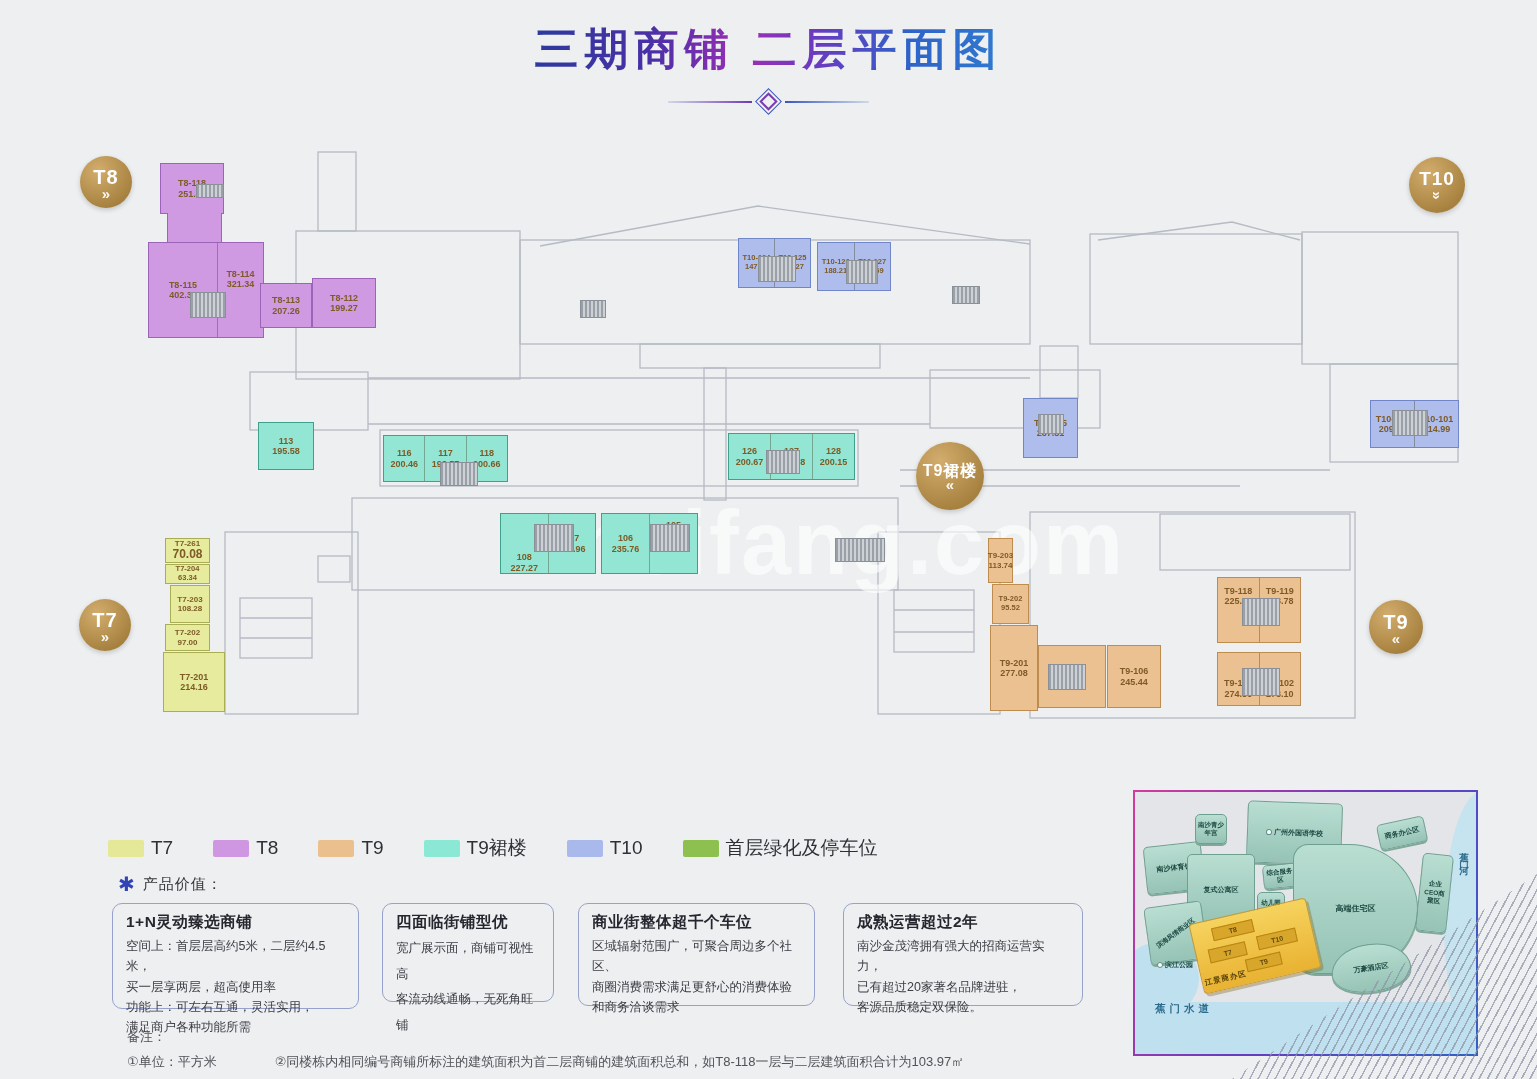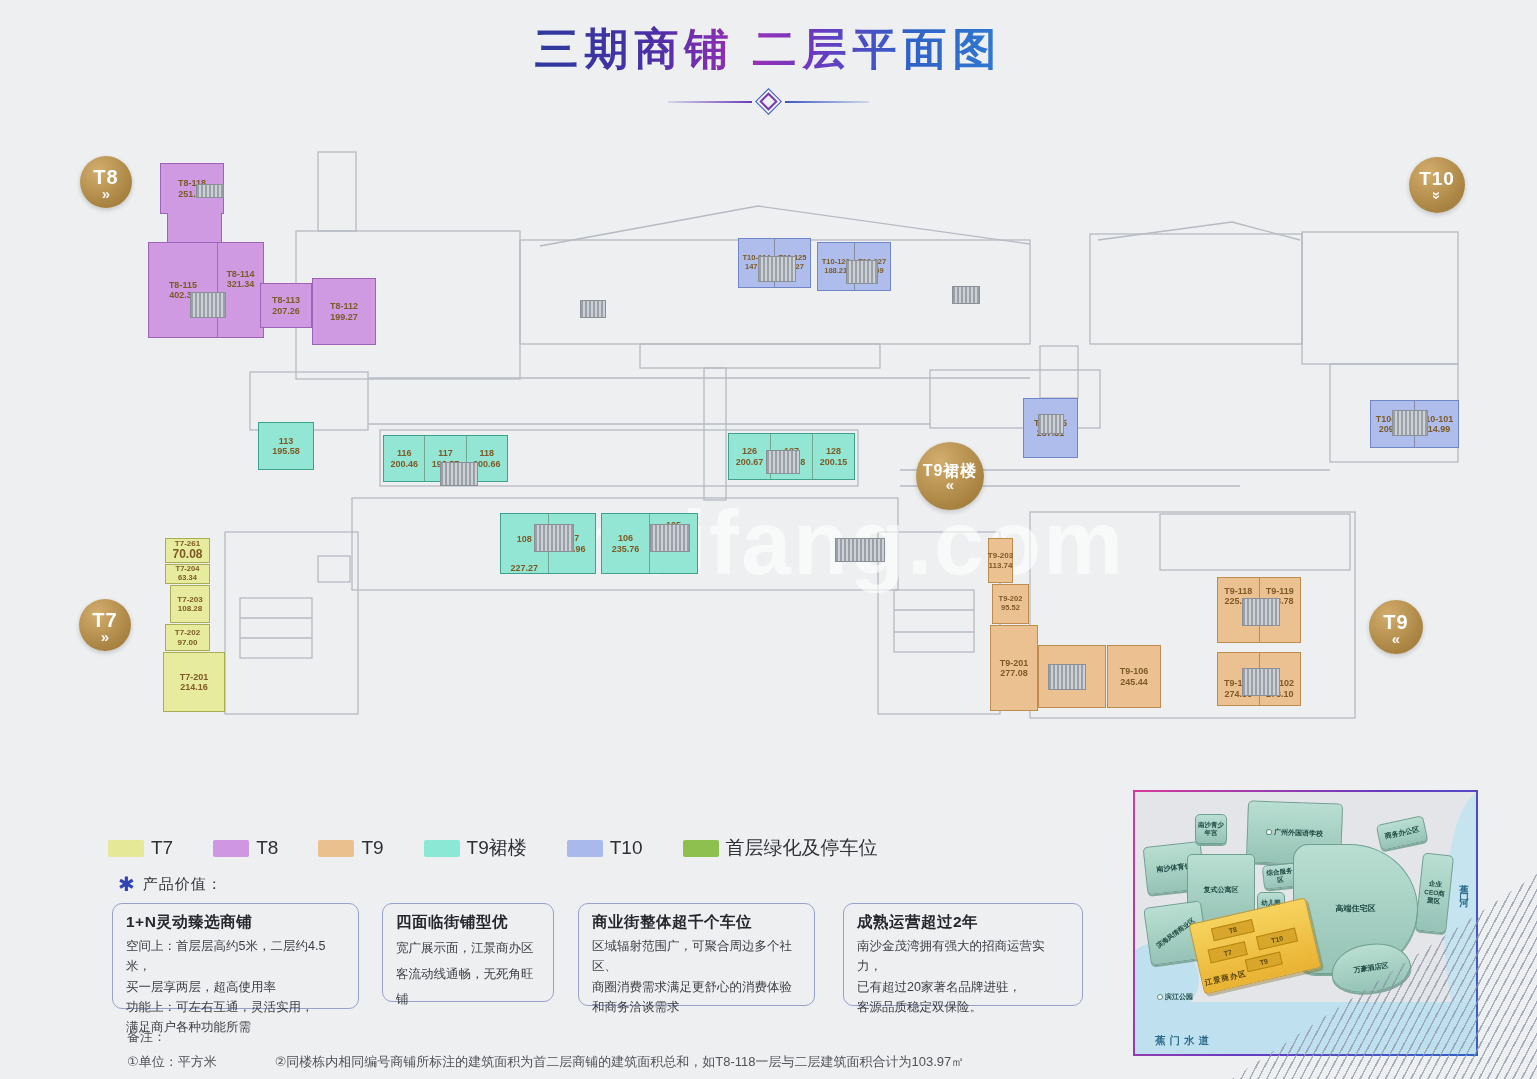--- a/index.html
+++ b/index.html
@@ -68,21 +68,21 @@
   }
   .water-right{position:absolute;right:-6px;top:0;width:38px;height:100%;background:#c6e3f0;border-radius:40px 0 0 40px/140px 0 0 140px;}
   .water-bottom{position:absolute;left:0;bottom:0;width:100%;height:52px;background:#bfe0ee;}
   .water-bulge{position:absolute;left:-14px;top:150px;width:78px;height:74px;background:#bfe0ee;border-radius:50%;}
   .mblock{
     position:absolute;background:linear-gradient(180deg,#b9ded2,#95c3b5);
     border:1px solid #6fa08f;border-radius:5px;box-shadow:0 2px 0 #7fa89a;
     display:flex;align-items:center;justify-content:center;text-align:center;
     color:#1d4a42;font-size:7px;font-weight:bold;padding:2px;box-sizing:border-box;line-height:1.25;
   }
-  .mlabel{position:absolute;font-size:7px;font-weight:bold;color:#1d4a42;margin-top:32px;}
+  .mlabel{position:absolute;font-size:7px;font-weight:bold;color:#1d4a42;}
   .wlabel{color:#2c6c8e;font-weight:bold;}
   .river{position:absolute;right:6px;top:52px;writing-mode:vertical-rl;font-size:9.5px;letter-spacing:7px;}
   .channel{position:absolute;left:20px;top:210px;font-size:10.5px;letter-spacing:4px;}
   .hl-block{
     position:absolute;left:60px;top:118px;width:118px;height:70px;transform:rotate(-13deg);
     background:linear-gradient(180deg,#f6d35e,#e9b232);border:1px solid #c9992a;border-radius:4px;
     box-shadow:2px 3px 0 rgba(120,95,20,.35);
   }
   .tower{position:absolute;background:#d9a62c;border:1px solid #b8860f;display:flex;align-items:center;justify-content:center;font-size:7px;font-weight:bold;color:#5f4a0e;box-sizing:border-box;}
   .hl-name{position:absolute;left:2px;top:55px;font-size:7.5px;font-weight:bold;color:#54400c;letter-spacing:1px;}
@@ -154,21 +154,21 @@
   </div>
   <div class="cell" style="justify-content:flex-start;padding-top:26px">
     <span class="uid">T8-114</span>
     <span class="uarea">321.34</span>
   </div>
 </div>
 <div class="unit c-t8" style="left:260px;top:283px;width:52px;height:45px">
   <span class="uid">T8-113</span>
   <span class="uarea">207.26</span>
 </div>
-<div class="unit c-t8" style="left:312px;top:278px;width:64px;height:67px">
+<div class="unit c-t8" style="left:312px;top:278px;width:64px;height:50px">
   <span class="uid">T8-112</span>
   <span class="uarea">199.27</span>
 </div>
 
 <div class="block c-t10 sm" style="left:738px;top:238px;width:73px;height:50px">
   <div class="cell">
     <span class="uid">T10-124</span>
     <span class="uarea">147.74</span>
   </div>
   <div class="cell">
@@ -227,21 +227,21 @@
   <div class="cell">
     <span class="uid">127</span>
     <span class="uarea">193.88</span>
   </div>
   <div class="cell">
     <span class="uid">128</span>
     <span class="uarea">200.15</span>
   </div>
 </div>
 <div class="block c-pod" style="left:500px;top:513px;width:96px;height:61px">
-  <div class="cell" style="justify-content:space-between;padding-top:20px">
+  <div class="cell" style="justify-content:flex-end;padding-top:20px">
     <span class="uid">108</span>
     <span class="uarea">227.27</span>
   </div>
   <div class="cell">
     <span class="uid">107</span>
     <span class="uarea">207.96</span>
   </div>
 </div>
 <div class="block c-pod" style="left:601px;top:513px;width:97px;height:61px">
   <div class="cell">
@@ -388,21 +388,21 @@
 
 <div class="vbox" style="left:112px;top:903px;width:247px;height:106px">
   <div class="vtitle">1+N灵动臻选商铺</div>
   <div class="vline">空间上：首层层高约5米，二层约4.5米，</div>
   <div class="vline">买一层享两层，超高使用率</div>
   <div class="vline">功能上：可左右互通，灵活实用，</div>
   <div class="vline">满足商户各种功能所需</div>
 </div>
 <div class="vbox loose" style="left:382px;top:903px;width:172px;height:99px">
   <div class="vtitle">四面临街铺型优</div>
-  <div class="vline">宽广展示面，江景商办区</div>
+  <div class="vline">宽广展示面，商铺可视性高</div>
   <div class="vline">客流动线通畅，无死角旺铺</div>
 </div>
 <div class="vbox" style="left:578px;top:903px;width:237px;height:103px">
   <div class="vtitle">商业街整体超千个车位</div>
   <div class="vline">区域辐射范围广，可聚合周边多个社区、</div>
   <div class="vline">商圈消费需求满足更舒心的消费体验</div>
   <div class="vline">和商务洽谈需求</div>
 </div>
 <div class="vbox" style="left:843px;top:903px;width:240px;height:103px">
   <div class="vtitle">成熟运营超过2年</div>

